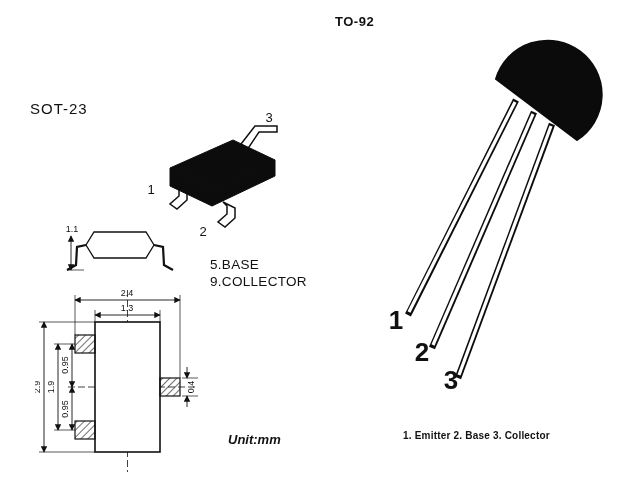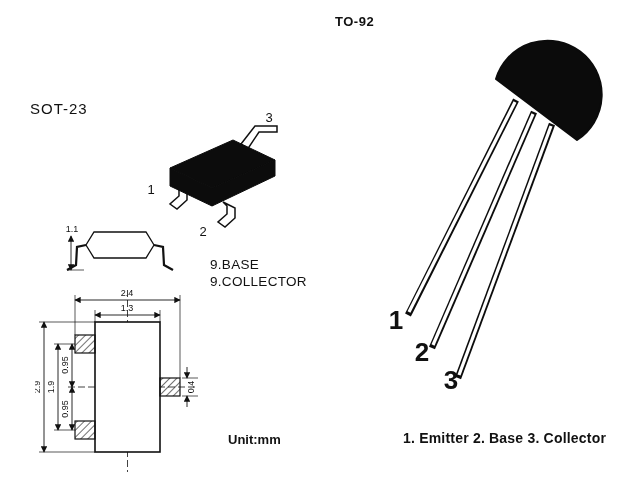--- a/index.html
+++ b/index.html
@@ -3,23 +3,23 @@
 <meta charset="utf-8">
 <style>
   html,body{margin:0;padding:0;background:#fff;}
   .canvas{
     position:relative;width:640px;height:494px;background:#ffffff;color:#111;
     font-family:"Liberation Sans","DejaVu Sans",sans-serif;overflow:hidden;
   }
   .abs{position:absolute;}
   .sot23-title{left:30px;top:100px;font-size:15px;letter-spacing:1px;text-align:right;}
   .pinfuncs{left:210px;top:256px;font-size:13.5px;line-height:17px;letter-spacing:0.3px;}
-  .unitnote{left:228px;top:432px;font-size:13px;font-weight:700;}
+  .unitnote{left:228px;top:432px;font-size:13px;font-weight:700;font-style:italic;}
   .to92-title{left:335px;top:14px;font-size:13px;font-weight:700;letter-spacing:0.5px;}
-  .to92-caption{left:403px;top:430px;font-size:14px;font-weight:700;letter-spacing:0.2px;}
+  .to92-caption{left:403px;top:430px;font-size:10px;font-weight:700;letter-spacing:0.2px;}
   svg{display:block;}
   svg text{font-family:"Liberation Sans","DejaVu Sans",sans-serif;fill:#111;}
   .lead{fill:#fff;stroke:#111;stroke-width:1.5;}
   .bodyfill{fill:#0c0c0c;stroke:#0c0c0c;stroke-width:1;}
   .pinlab{font-size:13px;text-anchor:middle;}
   .bignum{font-size:26px;font-weight:700;text-anchor:middle;}
   .outline{fill:#fff;stroke:#111;stroke-width:1.3;}
   .thick{fill:none;stroke:#111;stroke-width:2.2;}
   .dim{stroke:#111;stroke-width:0.9;fill:none;}
   .ext{stroke:#111;stroke-width:0.7;fill:none;}
@@ -53,21 +53,21 @@
     </defs>
     <path class="outline" d="M30,8 L82,8 L90,21 L82,34 L30,34 L22,21 Z"></path>
     <path class="thick" d="M22,21 L13,23 L12,41 L3,46"></path>
     <path class="thick" d="M90,21 L99,23 L100,41 L109,46"></path>
     <line class="dim" x1="7" y1="12" x2="7" y2="46" marker-start="url(#arA)" marker-end="url(#arA)"></line>
     <line class="ext" x1="3" y1="46" x2="20" y2="46"></line>
     <text class="dimtext" x="8" y="8">1.1</text>
   </svg>
 
   <div class="abs pinfuncs">
-    <div>9.BASE</div>
+    <div>5.BASE</div>
     <div>9.COLLECTOR</div>
   </div>
 
   <svg class="abs" style="left:35px;top:286px;" width="165" height="188" viewBox="0 0 165 188">
     <defs>
       <marker id="arB" viewBox="0 0 10 10" refX="9" refY="5" markerWidth="7" markerHeight="7" orient="auto-start-reverse">
         <path d="M0,0 L10,5 L0,10 z" fill="#111"></path>
       </marker>
       <pattern id="hatchB" patternUnits="userSpaceOnUse" width="5" height="5" patternTransform="rotate(45)">
         <line x1="0" y1="0" x2="0" y2="5" stroke="#111" stroke-width="1.2"></line>

